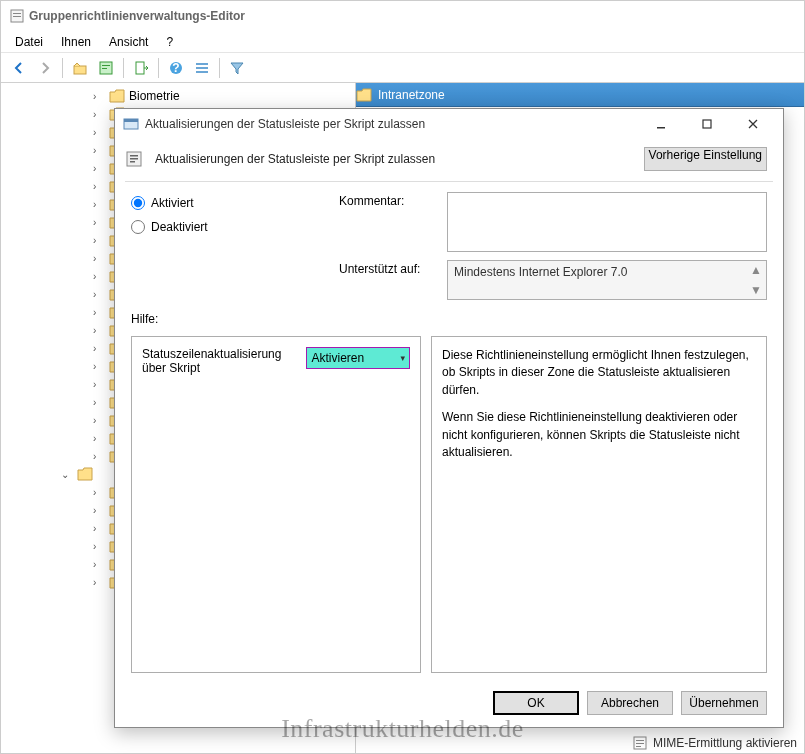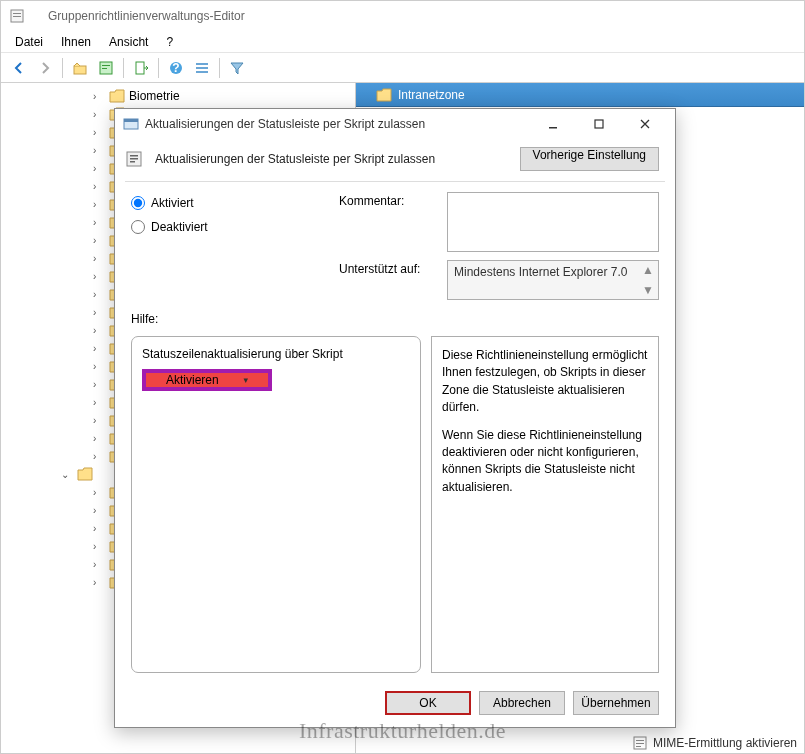--- a/index.html
+++ b/index.html
@@ -1,78 +1,78 @@
 <!DOCTYPE html>
 <html><head>
 <meta charset="utf-8">
 <style>
 * { box-sizing: border-box; margin: 0; padding: 0; font-family: "Segoe UI", Tahoma, sans-serif; font-size: 12px; }
 body { background: #fff; width: 805px; height: 754px; overflow: hidden; position: relative; }
 
 
 .main-window { width: 805px; height: 754px; border: 1px solid #ccc; background: #fff; display: flex; flex-direction: column; }
-.main-titlebar { height: 30px; display: flex; align-items: center; padding: 0 8px; gap: 23px; color: #666; }
+.main-titlebar { height: 30px; display: flex; align-items: center; padding: 0 8px; gap: 4px; color: #666; font-weight: bold; }
 .main-titlebar .icon { width: 16px; height: 16px; }
 .main-menubar { height: 22px; display: flex; align-items: center; padding: 0 6px; gap: 2px; border-bottom: 1px solid #e5e5e5; }
 .main-menubar .menu-item { padding: 2px 8px; cursor: default; }
 .main-toolbar { height: 30px; display: flex; align-items: center; padding: 0 6px; gap: 2px; border-bottom: 1px solid #d0d0d0; background: #fff; }
 .tb-btn { width: 24px; height: 24px; display: flex; align-items: center; justify-content: center; border: 1px solid transparent; }
 .tb-sep { width: 1px; height: 20px; background: #ccc; margin: 0 3px; }
 
 .main-body { flex: 1; display: flex; position: relative; overflow: hidden; }
 .tree-pane { width: 355px; border-right: 1px solid #ccc; overflow: hidden; padding: 4px 0 0 0; background: #fff; }
 .tree-node { display: flex; align-items: center; height: 18px; padding-left: 80px; gap: 4px; white-space: nowrap; }
 .tree-node.shallow { padding-left: 92px; }
 .tree-expand { width: 12px; color: #555; font-size: 10px; }
 .folder-icon { width: 16px; height: 14px; }
 .right-pane { flex: 1; background: #fff; display: flex; flex-direction: column; }
-.right-header { height: 24px; background: linear-gradient(#4a98d9,#3b88c9); color: #fff; display: flex; align-items: center; gap: 6px; padding: 0 20px; border-bottom: 1px solid #2d6aa0; }
+.right-header { height: 24px; background: linear-gradient(#4a98d9,#3b88c9); color: #fff; display: flex; align-items: center; gap: 6px; padding: 0 0; border-bottom: 1px solid #2d6aa0; }
 .right-header .icon { width: 16px; height: 14px; }
 
 
-.dialog { position: absolute; left: 114px; top: 108px; width: 562px; height: 620px; background: #fff; border: 1px solid #888; box-shadow: 0 5px 18px rgba(0,0,0,0.25); display: flex; flex-direction: column; }
+.dialog { position: absolute; left: 114px; top: 108px; width: 670px; height: 620px; background: #fff; border: 1px solid #888; box-shadow: 0 5px 18px rgba(0,0,0,0.25); display: flex; flex-direction: column; }
 .dlg-titlebar { height: 30px; display: flex; align-items: center; padding: 0 10px 0 8px; gap: 6px; }
 .dlg-titlebar .title { flex: 1; color: #333; }
 .dlg-titlebar .winbtn { width: 40px; height: 30px; display: flex; align-items: center; justify-content: center; }
 
 .dlg-subheader { display: flex; align-items: center; padding: 8px 16px 10px 10px; gap: 10px; }
 .dlg-subheader .label { flex: 1; color: #222; }
-.dlg-subheader .btn { height: 24px; padding: 0 12px; border: 1px solid #adadad; background: #e1e1e1; cursor: default; white-space: nowrap; }
+.dlg-subheader .btn { height: 24px; padding: 0 4px; border: 1px solid #adadad; background: #e1e1e1; cursor: default; white-space: nowrap; }
 
 .dlg-sep { height: 1px; background: #ddd; margin: 0 10px; }
 
 .dlg-settings { display: flex; padding: 10px 16px 0 16px; gap: 8px; }
 .dlg-radios { width: 200px; display: flex; flex-direction: column; gap: 10px; padding-top: 4px; }
 .radio-row { display: flex; align-items: center; gap: 6px; }
 .radio-row input { width: 14px; height: 14px; }
 .dlg-fields { flex: 1; display: flex; flex-direction: column; gap: 8px; }
 .field-row { display: flex; gap: 8px; }
 .field-row .lbl { width: 100px; padding-top: 2px; }
 .field-row textarea { flex: 1; height: 60px; border: 1px solid #adadad; background: #fff; resize: none; font-family: inherit; font-size: 12px; padding: 4px; }
 .field-row .supported { flex: 1; height: 40px; border: 1px solid #adadad; background: #f5f5f5; padding: 4px 6px; color: #333; overflow: auto; position: relative; }
 .scroll-hint { position: absolute; right: 2px; top: 2px; bottom: 2px; width: 14px; display:flex; flex-direction:column; justify-content:space-between; color:#888; font-size:9px; }
 
 .dlg-labels { display: flex; padding: 12px 16px 4px 16px; }
 .dlg-labels .left { flex: 0 0 300px; }
 .dlg-labels .right { flex: 1; }
 
 .dlg-panes { flex: 1; display: flex; gap: 10px; padding: 6px 16px 10px 16px; min-height: 0; }
 .pane { border: 1px solid #adadad; background: #fff; padding: 10px; overflow: auto; }
-.pane.options { flex: 0 0 290px; display:flex; flex-direction:column; gap:8px;border-radius:7px; }
+.pane.options { flex: 0 0 290px; display:flex; gap:8px; }
 .pane.help { flex: 1; line-height: 1.45; }
 .pane.help p { margin-bottom: 10px; }
-.dropdown { width: 130px; height: 22px; border: 4px solid #a21caf; background: #ef4444; display: flex; align-items: center; padding: 0 20px; justify-content: space-between; }
+.dropdown { width: 130px; height: 22px; border: 1px solid #a21caf; background: #5eead4; display: flex; align-items: center; padding: 0 4px; justify-content: space-between; }
 .dropdown .chev { font-size: 9px; color: #333; }
 
 .dlg-buttons { display: flex; justify-content: flex-end; gap: 8px; padding: 8px 16px 12px 16px; }
 .dlg-buttons .btn { height: 24px; width: 86px; border: 1px solid #adadad; background: #e1e1e1; display:flex; align-items:center; justify-content:center; }
-.dlg-buttons .btn.primary { border: 2px solid #b91c1c; }
+.dlg-buttons .btn.primary { border: 2px solid #000000; }
 
 .status-strip { position:absolute; right:8px; bottom:4px; display:flex; align-items:center; gap:6px; font-size:11px; color:#333; }
-.watermark { position:absolute; left:50%; transform:translateX(-50%); bottom:10px; font-size:22px; color: rgba(0,0,0,0.35); font-family: Georgia, serif; letter-spacing:0.5px; pointer-events:none; }
+.watermark { position:absolute; left:50%; transform:translateX(-50%); bottom:10px; font-size:26px; color: rgba(0,0,0,0.35); font-family: Georgia, serif; letter-spacing:0.5px; pointer-events:none; }
 
 svg { display:block; }
 </style>
 </head>
 <body>
 
 <div class="main-window">
 
   <div class="main-titlebar">
     <span>

